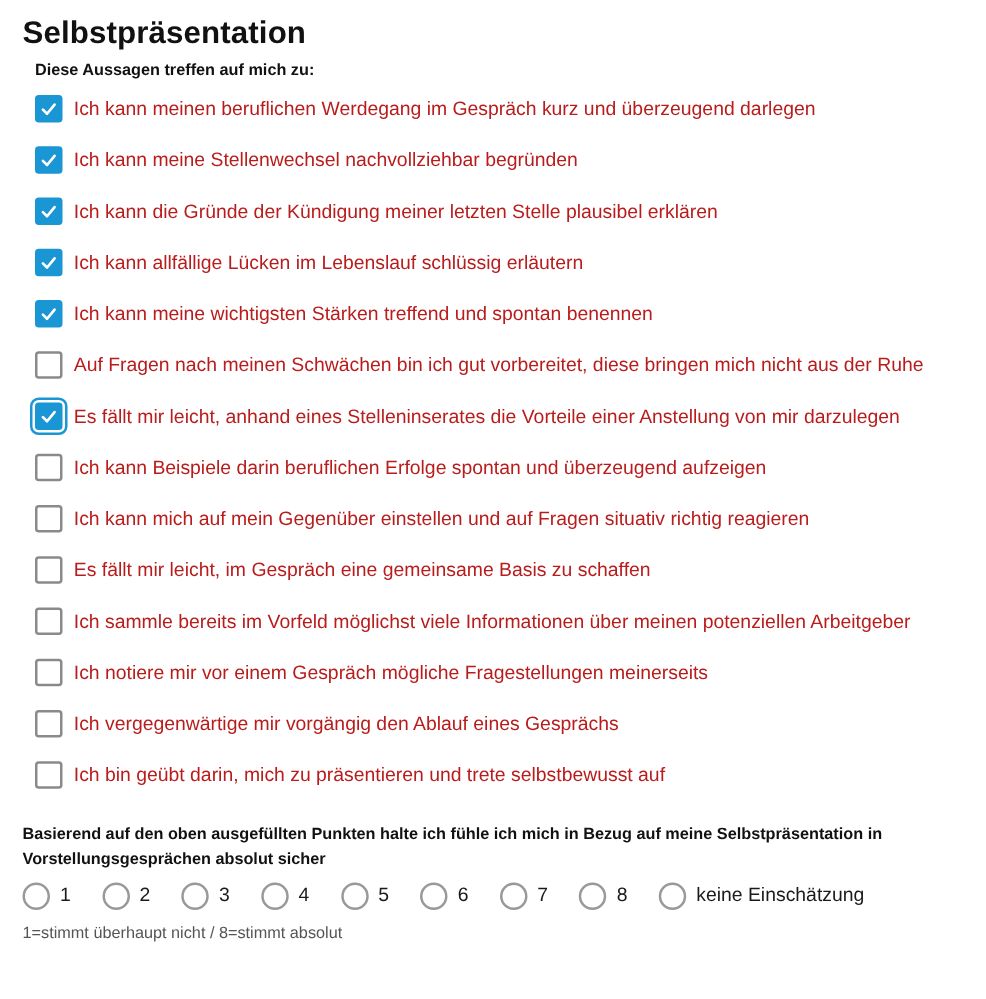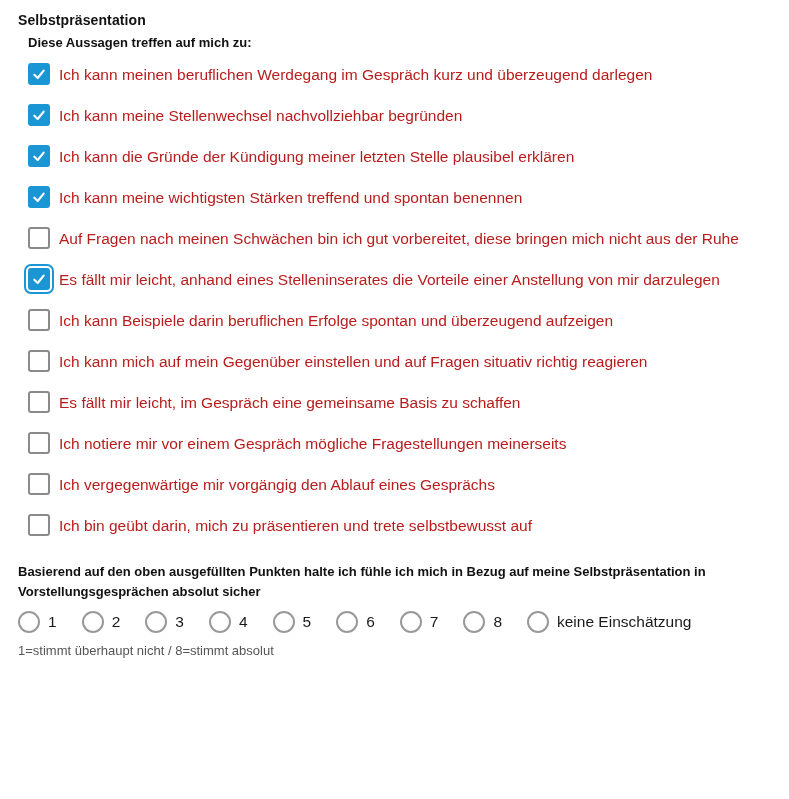--- a/index.html
+++ b/index.html
@@ -4,21 +4,21 @@
 <style>
   * { margin: 0; padding: 0; box-sizing: border-box; }
   html, body { width: 789px; height: 799px; overflow: hidden; }
   body {
     font-family: "Liberation Sans", "DejaVu Sans", sans-serif;
     background: #ffffff;
     color: #1a1a1a;
     padding: 12px 18px 0 18px;
   }
   .page-title {
-    font-size: 14px;
+    font-size: 25px;
     font-weight: bold;
     letter-spacing: 0.1px;
     color: #111;
     margin-bottom: 7px;
   }
   .subtitle {
     font-size: 13px;
     font-weight: bold;
     color: #111;
     margin-left: 10px;
@@ -133,20 +133,28 @@
           </svg>
         </span>
         <span class="check-label">Ich kann die Gründe der Kündigung meiner letzten Stelle plausibel erklären</span>
       </div>
       <div class="check-row">
         <span class="checkbox checked">
           <svg viewBox="0 0 24 24">
             <polyline points="5,13 10,18 19,7" fill="none" stroke="#ffffff" stroke-width="3.2" stroke-linecap="round" stroke-linejoin="round"></polyline>
           </svg>
         </span>
+        <span class="check-label">Ich kann allfällige Lücken im Lebenslauf schlüssig erläutern</span>
+      </div>
+      <div class="check-row">
+        <span class="checkbox checked">
+          <svg viewBox="0 0 24 24">
+            <polyline points="5,13 10,18 19,7" fill="none" stroke="#ffffff" stroke-width="3.2" stroke-linecap="round" stroke-linejoin="round"></polyline>
+          </svg>
+        </span>
         <span class="check-label">Ich kann meine wichtigsten Stärken treffend und spontan benennen</span>
       </div>
       <div class="check-row">
         <span class="checkbox"></span>
         <span class="check-label">Auf Fragen nach meinen Schwächen bin ich gut vorbereitet, diese bringen mich nicht aus der Ruhe</span>
       </div>
       <div class="check-row">
         <span class="checkbox checked focused">
           <svg viewBox="0 0 24 24">
             <polyline points="5,13 10,18 19,7" fill="none" stroke="#ffffff" stroke-width="3.2" stroke-linecap="round" stroke-linejoin="round"></polyline>
@@ -158,20 +166,24 @@
         <span class="checkbox"></span>
         <span class="check-label">Ich kann Beispiele darin beruflichen Erfolge spontan und überzeugend aufzeigen</span>
       </div>
       <div class="check-row">
         <span class="checkbox"></span>
         <span class="check-label">Ich kann mich auf mein Gegenüber einstellen und auf Fragen situativ richtig reagieren</span>
       </div>
       <div class="check-row">
         <span class="checkbox"></span>
         <span class="check-label">Es fällt mir leicht, im Gespräch eine gemeinsame Basis zu schaffen</span>
+      </div>
+      <div class="check-row">
+        <span class="checkbox"></span>
+        <span class="check-label">Ich sammle bereits im Vorfeld möglichst viele Informationen über meinen potenziellen Arbeitgeber</span>
       </div>
       <div class="check-row">
         <span class="checkbox"></span>
         <span class="check-label">Ich notiere mir vor einem Gespräch mögliche Fragestellungen meinerseits</span>
       </div>
       <div class="check-row">
         <span class="checkbox"></span>
         <span class="check-label">Ich vergegenwärtige mir vorgängig den Ablauf eines Gesprächs</span>
       </div>
       <div class="check-row">

